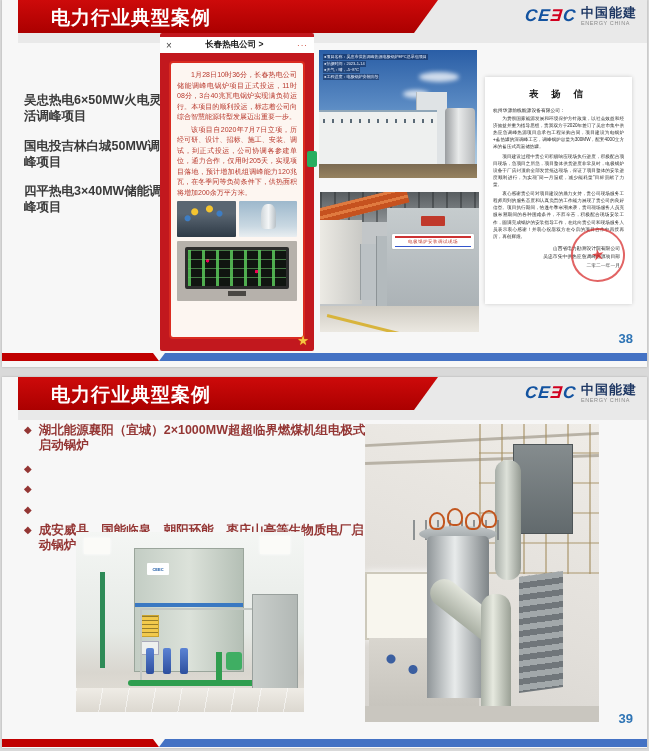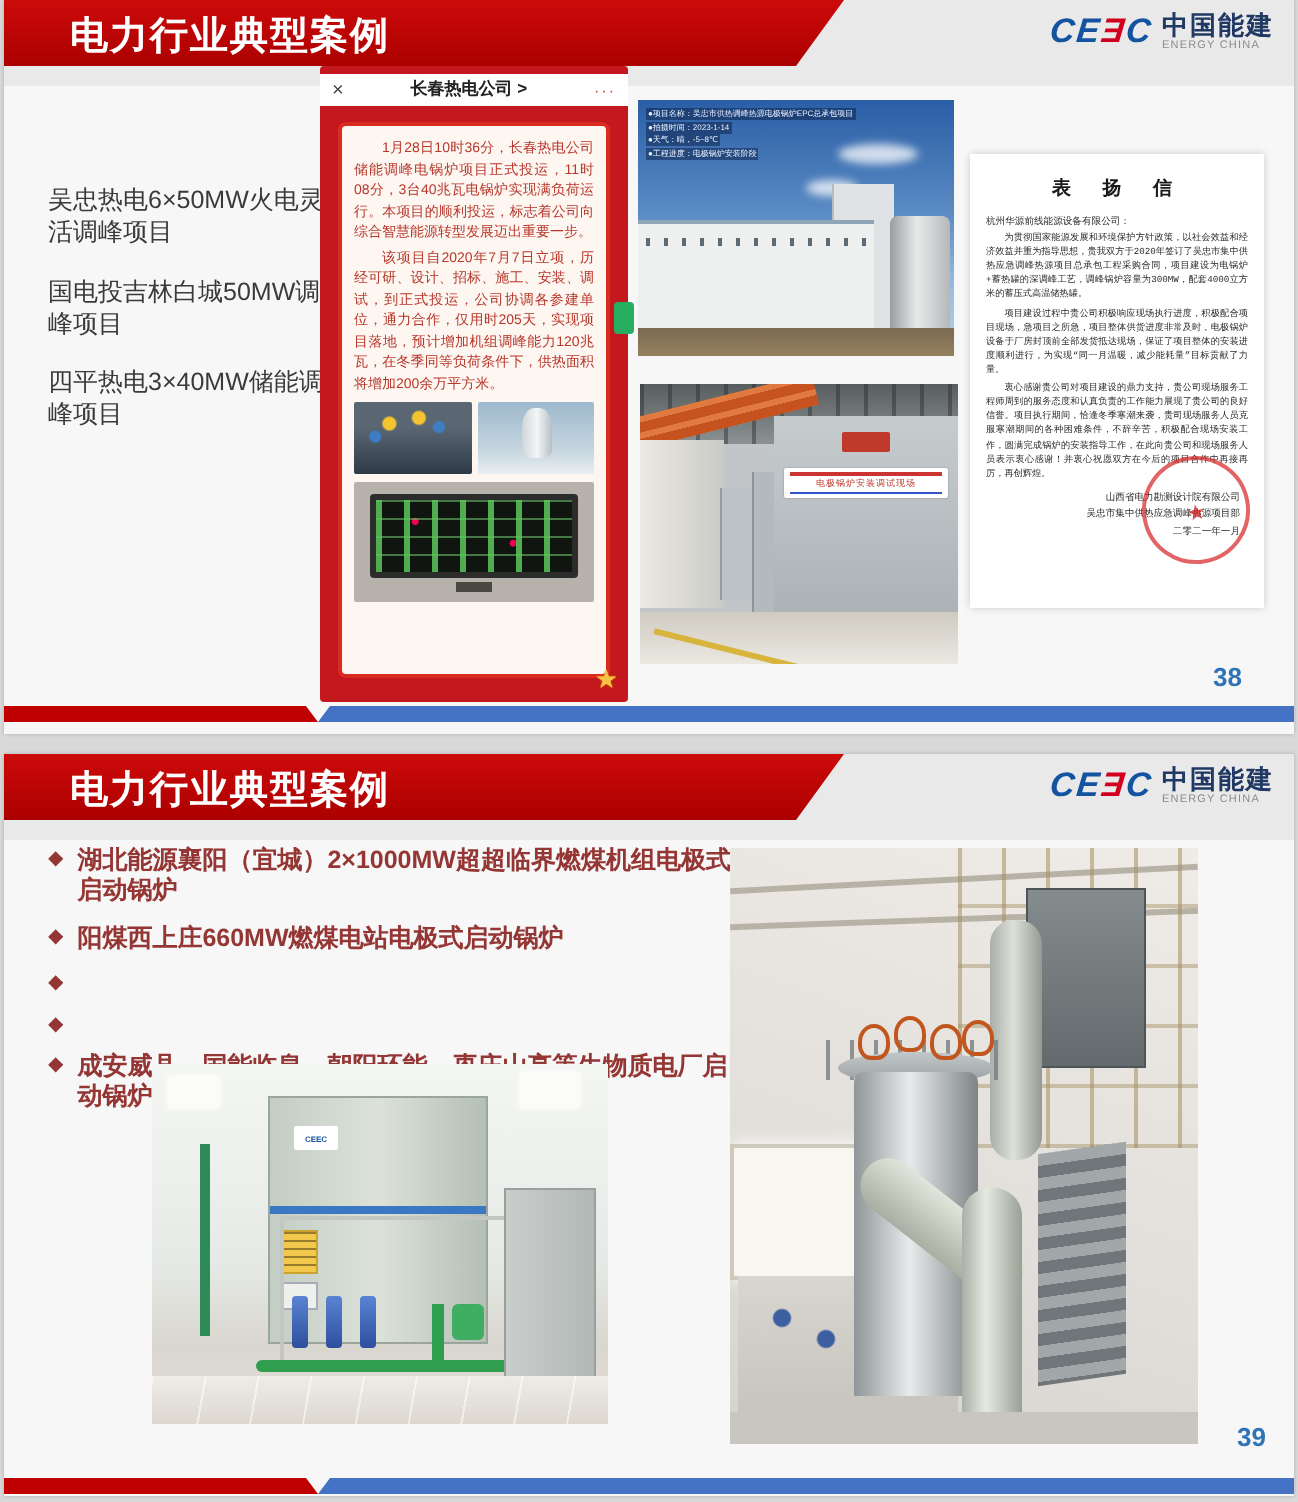--- a/index.html
+++ b/index.html
@@ -3,21 +3,21 @@
 <meta charset="utf-8">
 <style>
   html,body{margin:0;padding:0;background:#d9d9d9;}
   .page{position:relative;width:649px;height:751px;background:#d9d9d9;overflow:hidden;
         font-family:"Liberation Sans","DejaVu Sans",sans-serif;}
   .slide{position:absolute;left:2px;width:645px;background:#f7f7f7;box-shadow:0 0 2px rgba(0,0,0,.2);}
   #slide1{top:0;height:367px;}
   #slide2{top:377px;height:371px;}
 
   
-  .s-header{position:absolute;top:0;left:0;right:0;height:43px;background:#e9e9e9;}
+  .s-header{position:absolute;top:0;left:16px;right:0;height:43px;background:#e9e9e9;}
   .s-band{position:absolute;top:0;left:0;width:420px;height:33px;
           background:linear-gradient(180deg,#cd0a0a,#ab0000);
           clip-path:polygon(0 0,420px 0,396px 33px,0 33px);}
   .s-title{position:absolute;top:5px;left:33px;color:#fff;font-size:19px;font-weight:bold;letter-spacing:1px;}
   .logo{position:absolute;top:5px;right:10px;display:flex;align-items:center;gap:6px;}
   .ceec{display:flex;gap:1px;font-weight:900;font-style:italic;font-size:17px;line-height:22px;transform:skewX(-6deg);}
   .ceec span{color:#1353a0;}
   .ceec span.red{color:#d1001f;}
   .logo-txt{display:flex;flex-direction:column;line-height:1;}
   .logo-cn{font-size:13px;font-weight:bold;color:#1f3864;letter-spacing:1px;}
@@ -25,25 +25,25 @@
 
   
   .footbar{position:absolute;left:0;right:0;height:8px;display:flex;}
   #slide1 .footbar{top:353px;} #slide2 .footbar{top:362px;}
   .fb-red{width:157px;background:#c00000;}
   .fb-blue{flex:1;background:#4472c4;}
   .fb-notch{position:absolute;left:151px;top:0;width:0;height:0;
             border-left:6px solid transparent;border-right:6px solid transparent;border-top:8px solid #f7f7f7;}
 
   .pagenum{position:absolute;color:#2e74b5;font-weight:bold;font-size:13px;}
-  #slide1 .pagenum{top:331px;right:26px;text-align:center;} #slide2 .pagenum{top:334px;right:14px;text-align:right;}
+  #slide1 .pagenum{top:331px;right:14px;text-align:center;} #slide2 .pagenum{top:334px;right:14px;text-align:right;}
 
   
   .bullets1{position:absolute;left:22px;top:92px;width:138px;}
-  .b1-item{font-size:12.5px;font-weight:400;color:#3a3a3a;line-height:1.3;margin-bottom:13px;}
+  .b1-item{font-size:12.5px;font-weight:700;color:#3a3a3a;line-height:1.3;margin-bottom:13px;}
 
   
   .phone{position:absolute;left:158px;top:33px;width:154px;height:318px;background:#c2181e;border-radius:2px;}
   .p-head{position:absolute;top:4px;left:0;right:0;height:16px;background:#fff;display:flex;align-items:center;
           justify-content:space-between;padding:0 6px;box-sizing:border-box;}
   .p-close{font-size:10px;color:#444;}
   .p-title{font-size:8.5px;font-weight:600;color:#222;}
   .p-more{font-size:8px;color:#c43;letter-spacing:1px;}
   .p-card{position:absolute;left:9px;right:9px;top:28px;bottom:12px;background:#fdf6f1;border:2px solid #da2b20;
           border-radius:4px;padding:7px 6px;box-sizing:border-box;overflow:hidden;}
@@ -102,21 +102,21 @@
   .cab-banner:after{content:"";position:absolute;left:3px;right:3px;bottom:2px;height:1.5px;background:#35c;}
   .cab-redsign{position:absolute;top:8px;left:34px;width:24px;height:10px;background:#c0392b;border-radius:1px;}
   .cab-mid{position:absolute;left:56px;top:44px;width:50px;height:72px;background:#b3babd;border-left:1px solid #8d9497;}
   .cab-small{position:absolute;left:40px;top:52px;width:18px;height:56px;background:#bcc2c5;border-left:1px solid #969da0;}
   .cor-floor{position:absolute;left:0;right:0;bottom:0;height:26px;background:linear-gradient(180deg,#cfcbc2,#ebe8e1);}
   .cor-line{position:absolute;left:6px;bottom:6px;width:74px;height:3px;background:#d8b43c;transform:rotate(14deg);}
 
   
   .letter{position:absolute;left:483px;top:77px;width:147px;height:227px;background:#fff;
       box-shadow:0 0 4px rgba(0,0,0,.18);padding:11px 8px 8px;box-sizing:border-box;
-      font-family:Liberation Mono, monospace;}
+      font-family:Liberation Sans, sans-serif;}
   .l-title{text-align:center;font-size:9.5px;font-weight:bold;letter-spacing:5px;color:#1a1a1a;margin-bottom:6px;}
   .l-to{font-size:4.8px;color:#2a2a2a;margin-bottom:2px;}
   .letter p{font-size:4.6px;line-height:1.55;color:#2a2a2a;text-align:justify;text-indent:2em;margin:0 0 2px;}
   .l-sign{margin-top:5px;text-align:right;font-size:4.8px;color:#2a2a2a;line-height:1.8;padding-right:4px;}
   .seal{position:absolute;right:7px;bottom:22px;width:50px;height:50px;border:2.5px solid rgba(214,40,40,.8);
       border-radius:50%;transform:rotate(-10deg);display:flex;align-items:center;justify-content:center;opacity:.9;}
   .seal span{color:rgba(214,40,40,.9);font-size:15px;}
 
   
   .bullets2{position:absolute;left:20px;top:46px;width:350px;}
@@ -322,21 +322,20 @@
 
     <div class="bullets2">
 
         <div class="b2-item">
           <span class="diamond">◆</span>
           <span class="b2-text">湖北能源襄阳（宜城）2×1000MW超超临界燃煤机组电极式启动锅炉</span>
         </div>
 
         <div class="b2-item">
           <span class="diamond">◆</span>
-          <span class="b2-text">阳煤西上庄660MW燃煤电站电极式启动锅炉</span>
         </div>
 
         <div class="b2-item">
           <span class="diamond">◆</span>
         </div>
 
         <div class="b2-item">
           <span class="diamond">◆</span>
         </div>
 

